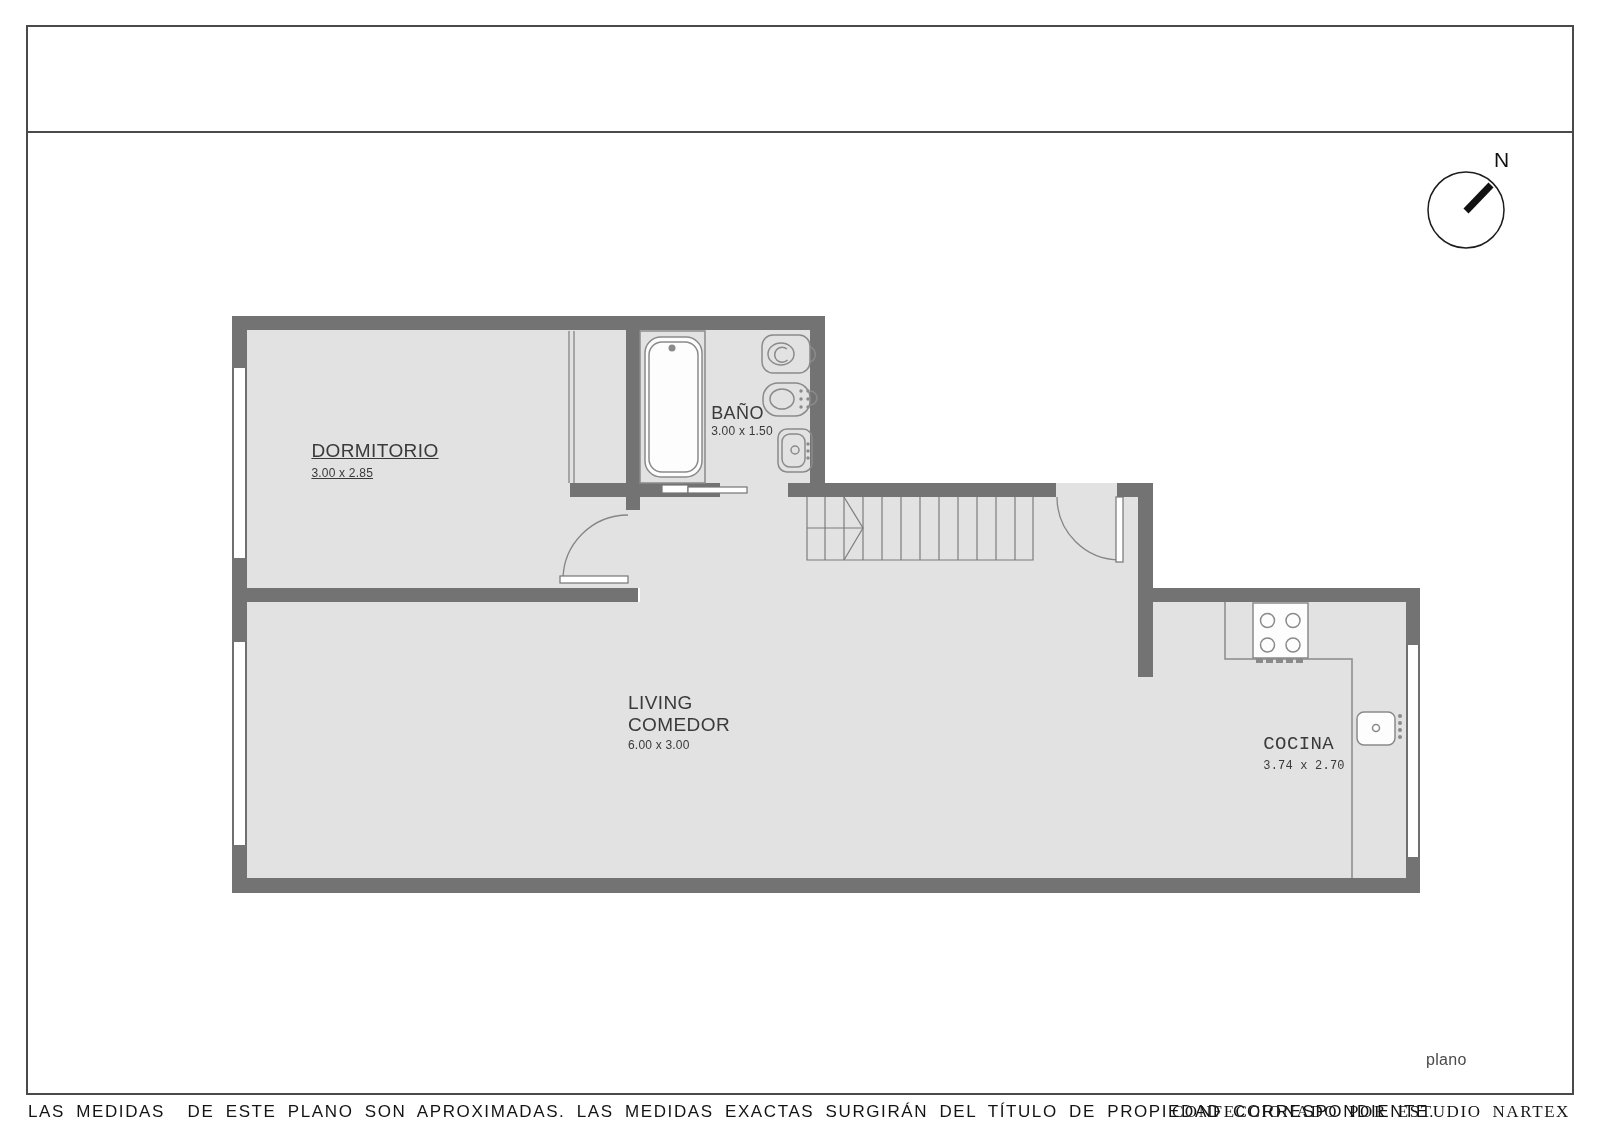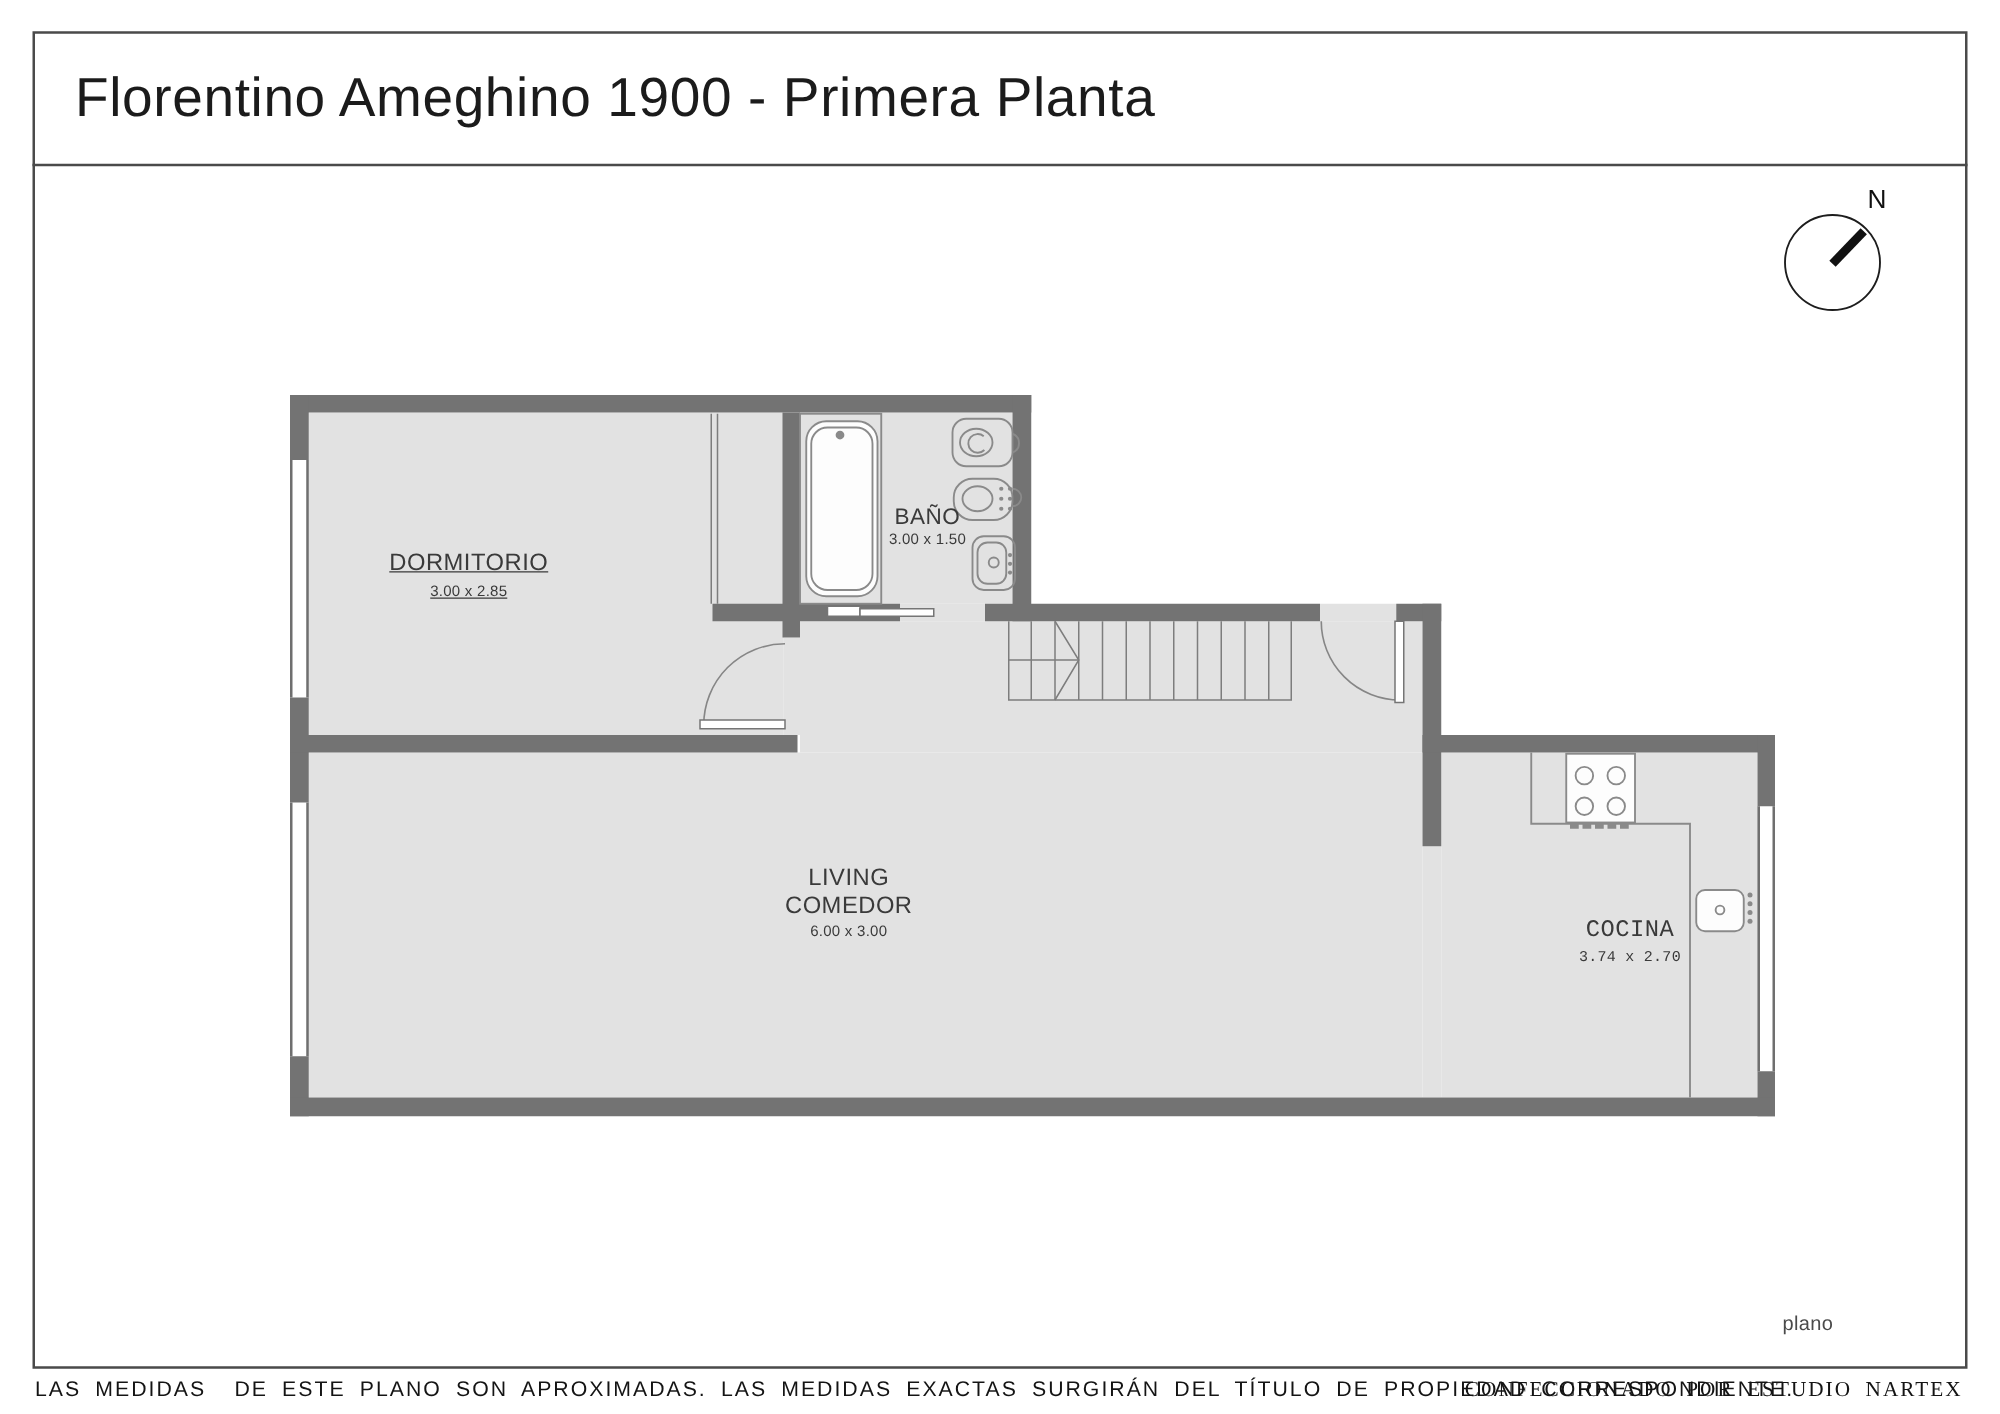--- a/index.html
+++ b/index.html
@@ -20,38 +20,37 @@
   .floor{position:absolute;background:var(--floor);}
   .wall{position:absolute;background:var(--wall);}
   .window{position:absolute;background:#fff;border-left:2px solid #6f6f6f;border-right:2px solid #6f6f6f;box-sizing:border-box;}
   #fixtures{position:absolute;left:0;top:0;pointer-events:none;}
   .fx{fill:none;stroke:var(--fixture-line);stroke-width:1.5;}
   .fxw{fill:#fdfdfd;stroke:var(--fixture-line);stroke-width:1.5;}
   .fxf{fill:var(--fixture-line);stroke:none;}
   .thin{fill:none;stroke:#7d7d7d;stroke-width:1.2;}
   .arc{fill:none;stroke:#868686;stroke-width:1.3;}
   .leaf{fill:#fff;stroke:#757575;stroke-width:1.2;}
-  .room-label{position:absolute;transform:translateX(-50%);text-align:center;
+  .room-label{position:absolute;transform:translateX(-50%);text-align:left;
               color:var(--label-text);font-size:19px;letter-spacing:.4px;white-space:nowrap;}
   .room-label .dims{font-size:12px;letter-spacing:.2px;}
   #north-label{position:absolute;left:1494px;top:148px;font-size:21px;color:#111;}
   #watermark{position:absolute;left:1426px;top:1051px;font-size:16px;color:#4a4a4a;letter-spacing:.3px;}
   .footer-text{position:absolute;top:1102px;font-size:17px;letter-spacing:1.6px;word-spacing:5px;
                color:#141414;white-space:pre;}
   #footer-left{left:28px;}
   #footer-right{right:30px;font-family:Liberation Serif, serif;}
 </style>
 </head>
 <body>
 
 <div id="stage">
 
   <div id="frame"></div>
   <div id="title-sep"></div>
-  <div id="page-title">Florentino Ameghino 1900 - Primera Planta</div>
 
   <div class="floor" style="left:247px;top:330px;width:380px;height:258px;"></div>
   <div class="floor" style="left:640px;top:330px;width:170px;height:153px;"></div>
   <div class="floor" style="left:627px;top:510px;width:13px;height:78px;"></div>
   <div class="floor" style="left:640px;top:497px;width:498px;height:105px;"></div>
   <div class="floor" style="left:247px;top:602px;width:891px;height:276px;"></div>
   <div class="floor" style="left:1138px;top:677px;width:15px;height:201px;"></div>
   <div class="floor" style="left:1153px;top:602px;width:253px;height:276px;"></div>
   <div class="floor" style="left:720px;top:483px;width:68px;height:14px;"></div>
   <div class="floor" style="left:1056px;top:483px;width:61px;height:14px;"></div>

